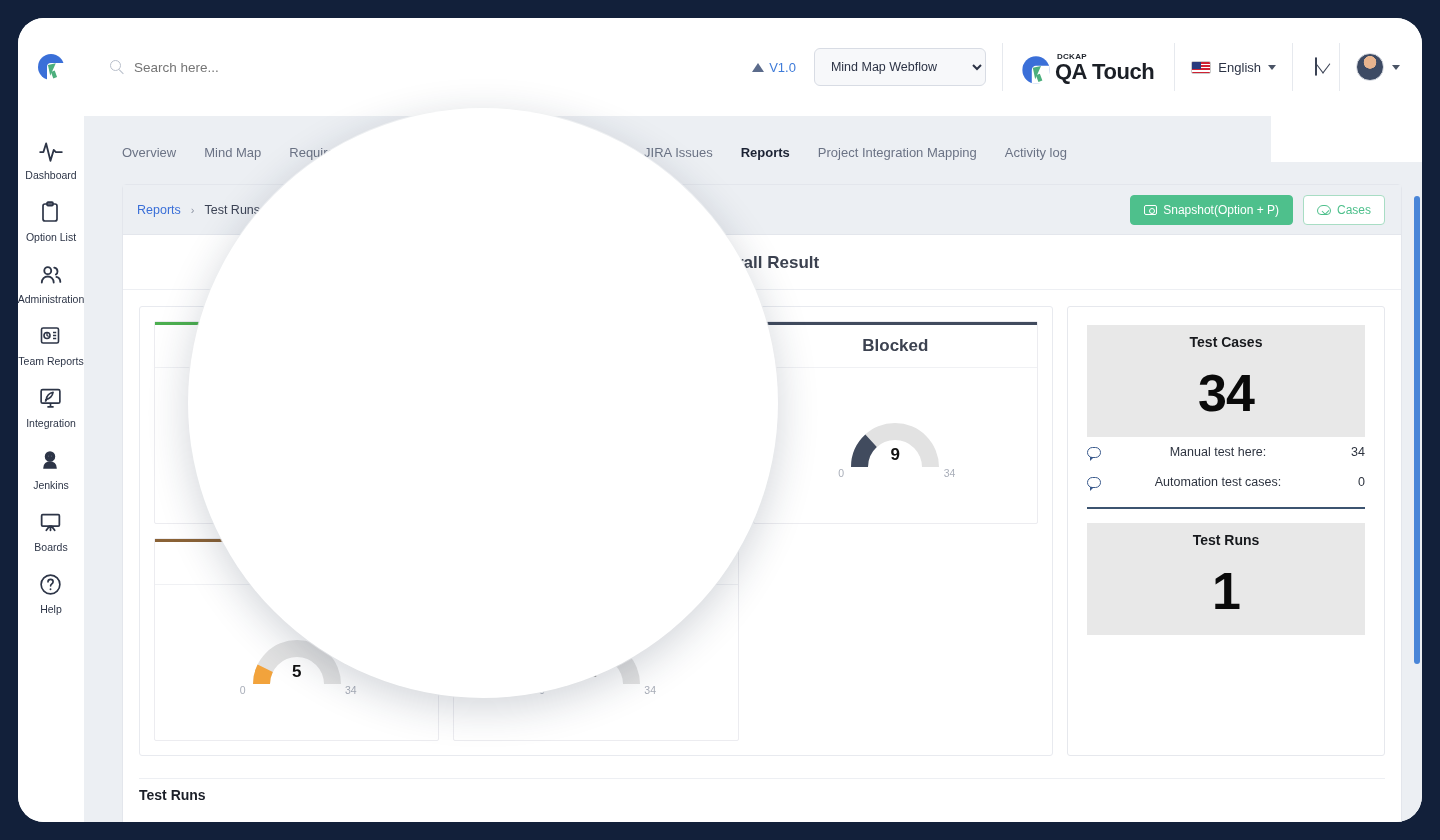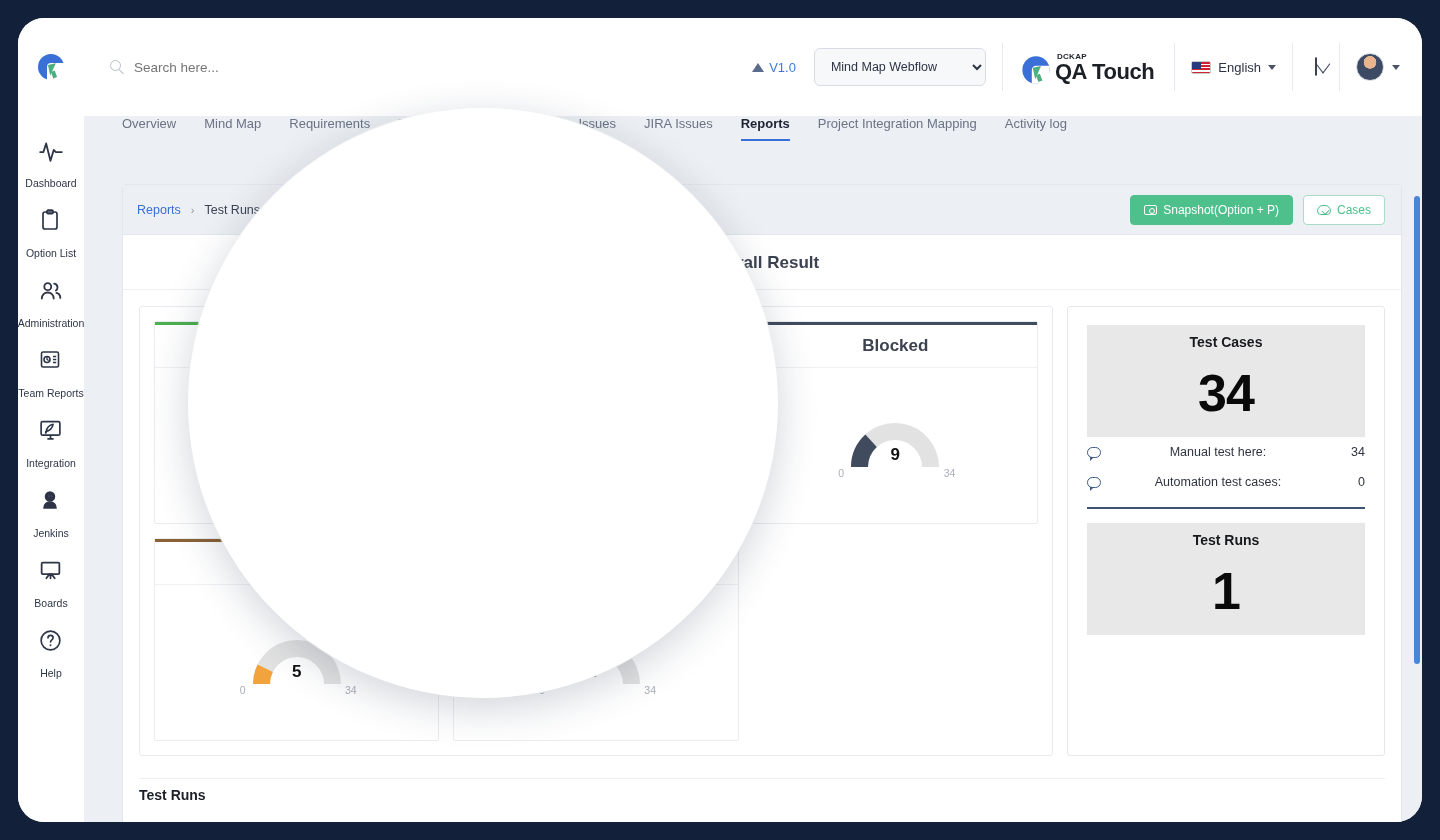--- a/index.html
+++ b/index.html
@@ -93,35 +93,35 @@
     border-right:1.6px solid #3a4254; border-bottom:1.6px solid #3a4254;
     transform: rotate(45deg) skew(8deg,8deg); transform-origin:center;
   }
   .avatar {
     width:28px;height:28px;border-radius:50%;
     background: radial-gradient(circle at 50% 32%, #e8b48e 0 28%, #3d4a63 30% 100%);
     border:1px solid #d6d9e0;
   }
   
   #navbar {
-    position:absolute; left:66px; top:98px; width:1338px; height:46px;
-    background:#eceff3; display:flex; align-items:flex-start; padding-left:38px; gap:28px;
+    position:absolute; left:66px; top:98px; width:1187px; height:46px;
+    background:#eceff3; display:flex; align-items:flex-end; padding-left:38px; gap:28px;
   }
   .navtab { font-size:13px; color:#6b7385; white-space:nowrap; position:relative; padding-bottom:2px;}
   .navtab.active { color:#1b2233; font-weight:bold; }
   .navtab.active:after {
     content:""; position:absolute; left:0; right:0; bottom:-8px; height:2px; background:#3a6fd8;
   }
   
   #sidebar {
     position:absolute; left:0; top:98px; width:66px; bottom:0;
     background:#fff; display:flex; flex-direction:column; align-items:center;
     padding-top:22px; gap:19px;
   }
-  .side-item { width:66px; display:flex; flex-direction:column; align-items:center; gap:13px; }
+  .side-item { width:66px; display:flex; flex-direction:column; align-items:center; gap:5px; }
   .side-label { font-size:10.5px; color:#2d3547; white-space:nowrap; }
   .side-ic { width:26px; height:26px; position:relative; color:#2d3547;}
   
   #content {
     position:absolute; left:66px; top:144px; right:0; bottom:0;
     background:#eceff3; padding: 22px 20px 0 38px; overflow:hidden;
   }
   #panel {
     background:#fff; border:1px solid #e3e6ec; border-radius:4px;
     width:1280px; min-height:700px; position:relative;

